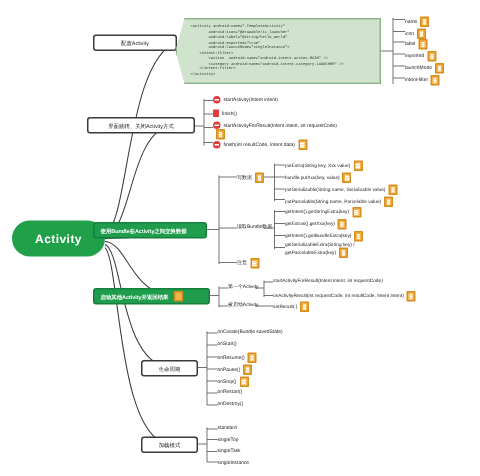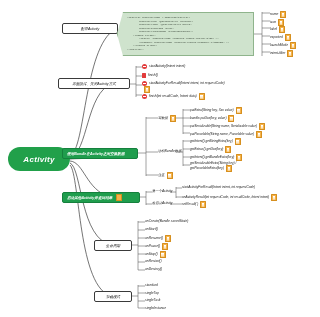--- a/index.html
+++ b/index.html
@@ -1,21 +1,21 @@
 <!DOCTYPE html>
 <html><head>
 <meta charset="utf-8">
 <style>
   html,body{margin:0;padding:0;}
   body{
     width:300px;height:317px;background:#ffffff;
     font-family:"Liberation Sans","DejaVu Sans",sans-serif;
     overflow:hidden;position:relative;
   }
-  #map{position:absolute;inset:0;width:300px;height:317px;font-style:italic;}
+  #map{position:absolute;inset:0;width:300px;height:317px;}
   svg.links{position:absolute;left:0;top:0;width:300px;height:317px;pointer-events:none;}
 
   .node{position:absolute;box-sizing:border-box;white-space:nowrap;}
 
   
   .root{
     left:8px;top:147px;width:62px;height:24px;
     background:#21a04a;border-radius:12px;
     color:#ffffff;font-size:8px;font-weight:bold;
     display:flex;align-items:center;justify-content:center;

